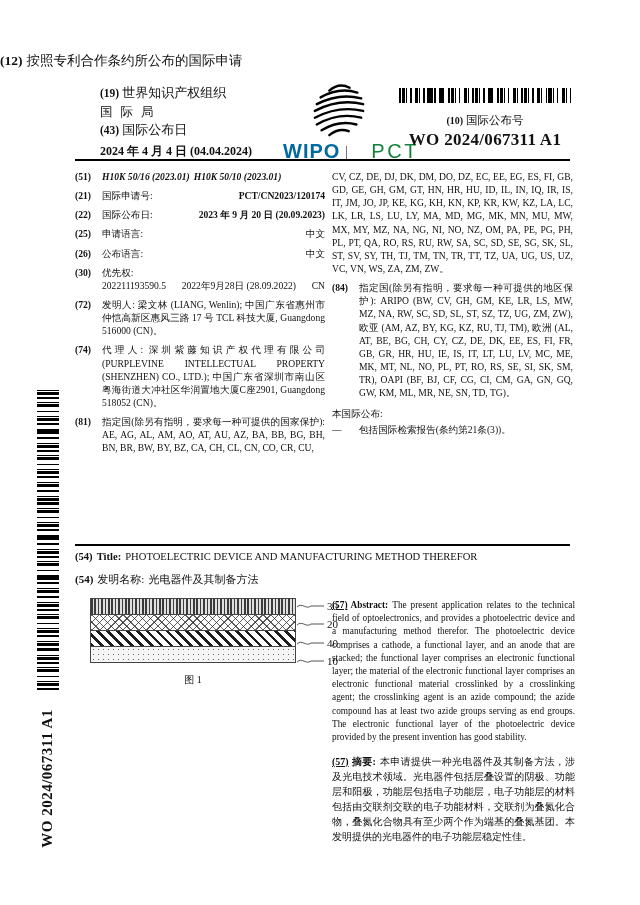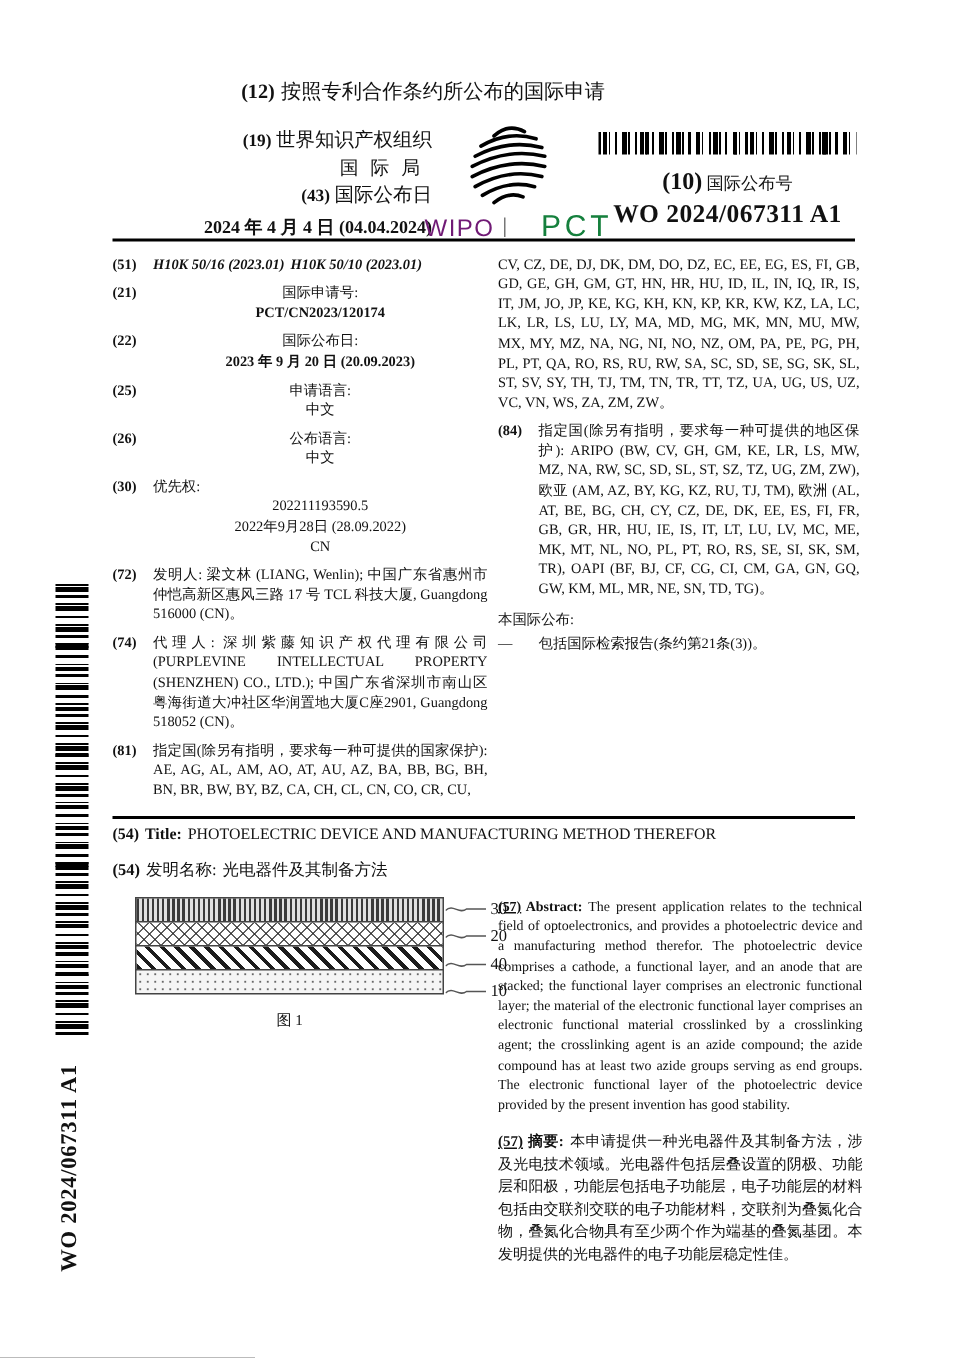--- a/index.html
+++ b/index.html
@@ -16,52 +16,52 @@
       repeating-linear-gradient(0deg,#000 0 2px,transparent 2px 4px,#000 4px 7px,transparent 7px 8px,#000 8px 9px,transparent 9px 13px,#000 13px 14.5px,transparent 14.5px 18px,#000 18px 21px,transparent 21px 22px,#000 22px 23px,transparent 23px 26.5px),
       repeating-linear-gradient(0deg,transparent 0 39px,#000 39px 42px,transparent 42px 73px);
   }
   .side-pub {
     position:absolute; left:-38px; top:770px; width:170px;
     transform:rotate(-90deg); transform-origin:center;
     font-weight:bold; font-size:15px; letter-spacing:0.5px; text-align:center;
     white-space:nowrap;
   }
   
-  .hdr12 { position:absolute; left:0; top:52px; width:524px; text-align:center; font-size:13.5px;margin-left:20px; }
+  .hdr12 { position:absolute; left:0; top:52px; width:524px; text-align:left; font-size:13.5px; }
   .hdr12 .code { font-weight:bold; margin-right:4px; }
-  .hdr-left { position:absolute; left:88px; top:84px; width:200px; text-align:right; font-size:13px; line-height:1.45; }
+  .hdr-left { position:absolute; left:100px; top:84px; width:200px; text-align:left; font-size:13px; line-height:1.45; }
   .hdr-left .code { font-weight:bold; font-size:11.5px; margin-right:3px; }
   .hdr-left .bureau { letter-spacing:8px; font-size:12.5px; }
   .hdr-left .pubdate { font-weight:bold; font-size:12px; margin-top:3px; white-space:nowrap; }
   .logo { position:absolute; left:283px; top:80px; width:112px; text-align:center; }
   .logo svg { display:block; margin:0 auto; }
   .logo-text { margin-top:2px; font-family:"Liberation Sans","DejaVu Sans",sans-serif; white-space:nowrap; }
-  .logo-text .wipo { font-weight:normal; font-size:16px; letter-spacing:1px; color:#701a75; }
+  .logo-text .wipo { font-weight:bold; font-size:20px; letter-spacing:1px; color:#0369a1; }
   .logo-sep { display:inline-block; width:1px; height:13px; background:#777; margin:0 5px 0 6px; vertical-align:-1px; }
   .logo-text .pct { font-size:20px; letter-spacing:2.5px; color:#15803d;margin-left:19px; }
   .hdr-right { position:absolute; left:398px; top:88px; width:174px; text-align:center; }
   .barcode-h {
     width:172px; height:15px; margin:0 auto;
     background-image:
       repeating-linear-gradient(90deg,#000 0 1.5px,transparent 1.5px 3px,#000 3px 6px,transparent 6px 7px,#000 7px 8px,transparent 8px 11px,#000 11px 12.5px,transparent 12.5px 16px,#000 16px 19px,transparent 19px 20px,#000 20px 21px,transparent 21px 24.5px),
       repeating-linear-gradient(90deg,transparent 0 31px,#000 31px 33.5px,transparent 33.5px 59px);
   }
   .pubno-label { margin-top:10px; font-size:11.5px; }
-  .pubno-label .code { font-weight:bold; font-size:16px; margin-right:3px; }
+  .pubno-label .code { font-weight:bold; font-size:10px; margin-right:3px; }
   .pubno { margin-top:2px; font-size:17px; font-weight:bold; letter-spacing:0.3px; white-space:nowrap; }
   .rule { position:absolute; left:75px; width:495px; height:2px; background:#000; }
   .rule-top { top:159px; }
   .rule-mid { top:544px; }
   
   .col { position:absolute; top:170px; font-size:9.6px; line-height:1.37; text-align:justify; }
   .col-left  { left:75px;  width:250px; }
   .col-right { left:332px; width:241px; }
   .field { position:relative; padding-left:27px; margin:0 0 6px 0; }
   .field .code { position:absolute; left:0; top:0; font-weight:bold; }
-  .row { display:flex; justify-content:space-between; align-items:center;flex-direction:column; }
+  .row { display:flex; justify-content:space-between; align-items:center; }
   .val-b { font-weight:bold; white-space:nowrap; }
   .ipc { font-weight:bold; font-style:italic; }
   .ipc1 { margin-right:4px; }
   .plain { margin:0 0 6px 0; }
   .note-title { margin:8px 0 2px 0; }
   .dash-code { font-weight:normal !important; }
   
   .title-en { position:absolute; left:75px; top:551px; width:495px; font-size:10.6px; }
   .title-zh { position:absolute; left:75px; top:572px; width:495px; font-size:11px; }
   .tcode { font-weight:bold; margin-right:4px; }

